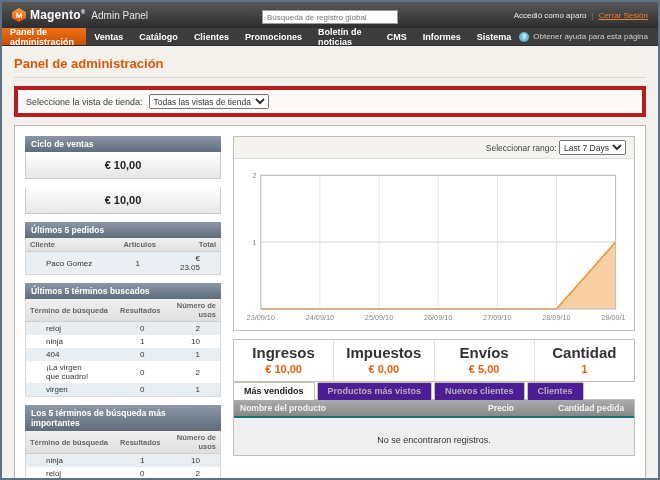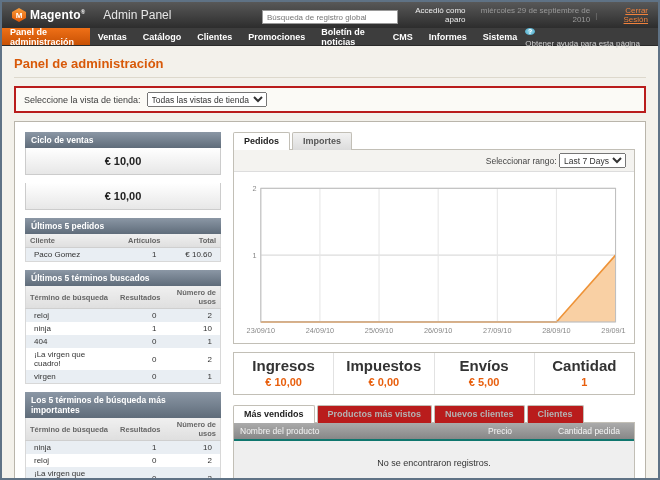--- a/index.html
+++ b/index.html
@@ -5,100 +5,99 @@
   * { box-sizing: border-box; margin: 0; padding: 0; }
   body { font-family: "Liberation Sans", sans-serif; background:#8a99a8; }
   .frame { width:660px; height:480px; border:2px solid #5f7285; background:#f3f1eb; overflow:hidden; position:relative; }
 
   
   .topbar { height:26px; background:linear-gradient(#585858,#2d2d2d); display:flex; align-items:center; padding:0 10px; }
   .logo { display:flex; align-items:center; gap:4px; flex:1; }
   .logo-mark { width:14px; height:14px; background:linear-gradient(#f89d3c,#e35806); clip-path:polygon(50% 0,100% 28%,100% 72%,50% 100%,0 72%,0 28%); display:flex; align-items:center; justify-content:center; color:#fff; font-size:8px; font-weight:bold; }
   .logo-text { color:#fff; font-weight:bold; font-size:12px; letter-spacing:.2px; }
   .logo-text sup { font-size:6px; }
-  .logo-sub { color:#e6e6e6; font-size:12px; margin-left:14px; }
+  .logo-sub { color:#e6e6e6; font-size:10px; margin-left:2px; }
   .global-search input { width:136px; height:14px; font-size:8px; border:1px solid #9a9a9a; padding:0 4px; color:#555; font-family:"Liberation Sans",sans-serif; }
   .user-area { flex:1; text-align:right; font-size:8px; color:#bbb; display:flex; justify-content:flex-end; align-items:center; gap:5px; }
   .user-name { color:#eee; }
   .user-date { color:#999; }
   .sep { color:#777; }
   .logout { color:#f0813c; text-decoration:underline; cursor:pointer; }
 
   
   .mainnav { height:18px; background:#3d3d3d; display:flex; align-items:stretch; border-bottom:1px solid #2a2a2a; }
   .nav-items { display:flex; flex:1; }
   .nav-item { color:#fff; font-size:9px; font-weight:bold; padding:0 8px; display:flex; align-items:center; cursor:pointer; }
   .nav-item.active { background:linear-gradient(#ef7017,#c85104); }
-  .nav-help { display:flex; align-items:flex-start; gap:4px; padding-right:18px; font-size:8px; color:#cfcfcf; cursor:pointer;flex-direction:column; }
+  .nav-help { display:flex; align-items:center; gap:4px; padding-right:10px; font-size:8px; color:#cfcfcf; cursor:pointer; }
   .help-icon { width:10px; height:10px; border-radius:50%; background:radial-gradient(#9adcf0,#3f9fbf); color:#fff; font-size:7px; font-weight:bold; display:flex; align-items:center; justify-content:center; }
 
   
   .content { padding:6px 12px; }
   h1.page-title { color:#d85909; font-size:13px; font-weight:bold; padding:4px 0 6px; border-bottom:1px solid #ddd8cc; margin-bottom:8px; }
-  .store-switcher { border:2px solid #b91c1c; background:#fbfaf6; padding:4px 8px; font-size:9px; color:#3c3c3c; display:flex; align-items:center; gap:6px; margin-bottom:8px; }
+  .store-switcher { border:4px solid #b91c1c; background:#fbfaf6; padding:4px 8px; font-size:9px; color:#3c3c3c; display:flex; align-items:center; gap:6px; margin-bottom:8px; }
   .store-switcher select, .range-bar select { font-size:8.5px; height:15px; font-family:"Liberation Sans",sans-serif; color:#333; }
 
   .dashboard { background:#fff; border:1px solid #b9b5ab; padding:10px; display:flex; gap:12px; min-height:352px; align-items:flex-start; }
 
   
   .left-col { width:196px; flex:none; }
   .panel { margin-bottom:8px; }
   .panel-head { background:linear-gradient(#8b97a5,#5f6c7a); color:#fff; font-weight:bold; font-size:8.5px; padding:3px 6px; }
   .value-box { border:1px solid #ccc; border-top:none; background:linear-gradient(#ffffff,#e7e7e7); text-align:center; font-weight:bold; font-size:11px; color:#222; padding:7px 0; }
   .mini-table { width:100%; border-collapse:collapse; border:1px solid #d8d8d8; border-top:none; }
   .mini-table th { background:linear-gradient(#f0f0f0,#dfdfdf); color:#666; font-weight:bold; font-size:7.5px; text-align:left; padding:2px 4px; border-bottom:1px solid #cfcfcf; }
-  .mini-table td { font-size:8px; color:#333; padding:2px 8px; }
+  .mini-table td { font-size:8px; color:#333; padding:2px 20px; }
   .mini-table th:nth-child(2), .mini-table td:nth-child(2) { text-align:right; width:40px; }
   .mini-table th:nth-child(3), .mini-table td:nth-child(3) { text-align:right; width:56px; }
   .mini-table tbody tr:nth-child(odd) { background:#e9eef3; }
   .mini-table tbody tr:nth-child(even) { background:#fff; }
 
   
   .right-col { flex:1; min-width:0; }
   .tabs { display:flex; gap:2px; position:relative; z-index:2; }
   .tab { font-size:9px; font-weight:bold; padding:3px 10px 4px; border:1px solid #c2bfb6; border-bottom:none; background:linear-gradient(#f2f2f2,#dcdcdc); color:#555; border-radius:2px 2px 0 0; cursor:pointer; margin-bottom:-1px; }
   .tab.active { background:#fff; color:#222; }
-  .tab.dim { color:#b3b3b3; background:#b91c1c; cursor:default;text-align:center; }
+  .tab.dim { color:#b3b3b3; background:#4c1d95; cursor:default;text-align:center; }
   .chart-box { border:1px solid #c2bfb6; background:#fff; }
   .range-bar { background:#f4f3f0; border-bottom:1px solid #ddd; padding:3px 8px; text-align:right; font-size:8.5px; color:#444; }
   .chart-wrap { padding:8px 8px 4px; }
   .chart-wrap svg { display:block; width:100%; height:auto; }
   .xlab, .ylab { font-size:7px; fill:#888; font-family:"Liberation Sans",sans-serif; }
 
   .stats-row { display:flex; border:1px solid #c2bfb6; margin-top:8px; background:#fff; }
   .stat { flex:1; text-align:center; padding:4px 0 6px; border-left:1px solid #e2e2e2; }
   .stat:first-child { border-left:none; }
   .stat-label { font-size:15px; font-weight:bold; color:#333; }
   .stat-value { font-size:11px; font-weight:bold; color:#e85f0d; margin-top:2px; }
 
-  .bottom-tabs { margin-top:10px; }
+  .bottom-tabs { }
   .products { border:1px solid #c2bfb6; background:#fff; }
   .products-table { width:100%; border-collapse:collapse; }
-  .products-table th { background:linear-gradient(#ababab,#878787); color:#f4f4f4; font-size:8.5px; font-weight:normal; text-align:left; padding:3px 6px;margin-top:12px; }
+  .products-table th { background:linear-gradient(#ababab,#878787); color:#f4f4f4; font-size:8.5px; font-weight:bold; text-align:left; padding:3px 6px;margin-top:12px; }
   .products-table th:nth-child(2) { width:70px; }
   .products-table th:nth-child(3) { width:82px; }
   .products-empty { background:#efefef; border-top:2px solid #0f766e; text-align:center; font-size:9px; color:#333; padding:17px 0 10px; }
 </style>
 </head>
 <body>
 
 <div class="frame">
 
   <header class="topbar">
     <div class="logo">
       <span class="logo-mark">M</span>
       <span class="logo-text"><span>Magento</span><sup>®</sup></span>
       <span class="logo-sub">Admin Panel</span>
     </div>
     <div class="global-search">
       <input type="text" placeholder="Búsqueda de registro global" style="">
     </div>
     <div class="user-area">
       <span class="user-name">Accedió como aparo</span>
-      <span class="user-date">miércoles 29 de septiembre de 2010</span>
       <span class="sep">|</span>
       <span class="logout">Cerrar Sesión</span>
     </div>
   </header>
 
   <nav class="mainnav">
     <div class="nav-items">
         <div class="nav-item active">Panel de administración</div>
         <div class="nav-item">Ventas</div>
         <div class="nav-item">Catálogo</div>
@@ -142,21 +141,21 @@
                 <tr>
                   <th>Cliente</th>
                   <th>Artículos</th>
                   <th>Total</th>
                 </tr>
               </thead>
               <tbody>
                 <tr>
                   <td>Paco Gomez</td>
                   <td>1</td>
-                  <td>€ 10.60</td>
+                  <td>€ 23.05</td>
                 </tr>
               </tbody>
             </table>
         </div>
         <div class="panel">
           <div class="panel-head">Últimos 5 términos buscados</div>
           <table class="mini-table">
               <thead>
                 <tr>
                   <th>Término de búsqueda</th>
@@ -218,24 +217,20 @@
                   <td>¡La virgen que cuadro!</td>
                   <td>0</td>
                   <td>2</td>
                 </tr>
               </tbody>
             </table>
         </div>
       </div>
 
       <div class="right-col">
-        <div class="tabs">
-            <div class="tab active">Pedidos</div>
-            <div class="tab">Importes</div>
-          </div>
 
         <div class="chart-box">
           <div class="range-bar">
             <span>Seleccionar rango:</span>
             <select>
               <option>Last 7 Days</option>
             </select>
           </div>
           <div class="chart-wrap">
             <svg id="chart-svg" viewBox="0 0 368 152" xmlns="http://www.w3.org/2000/svg">

